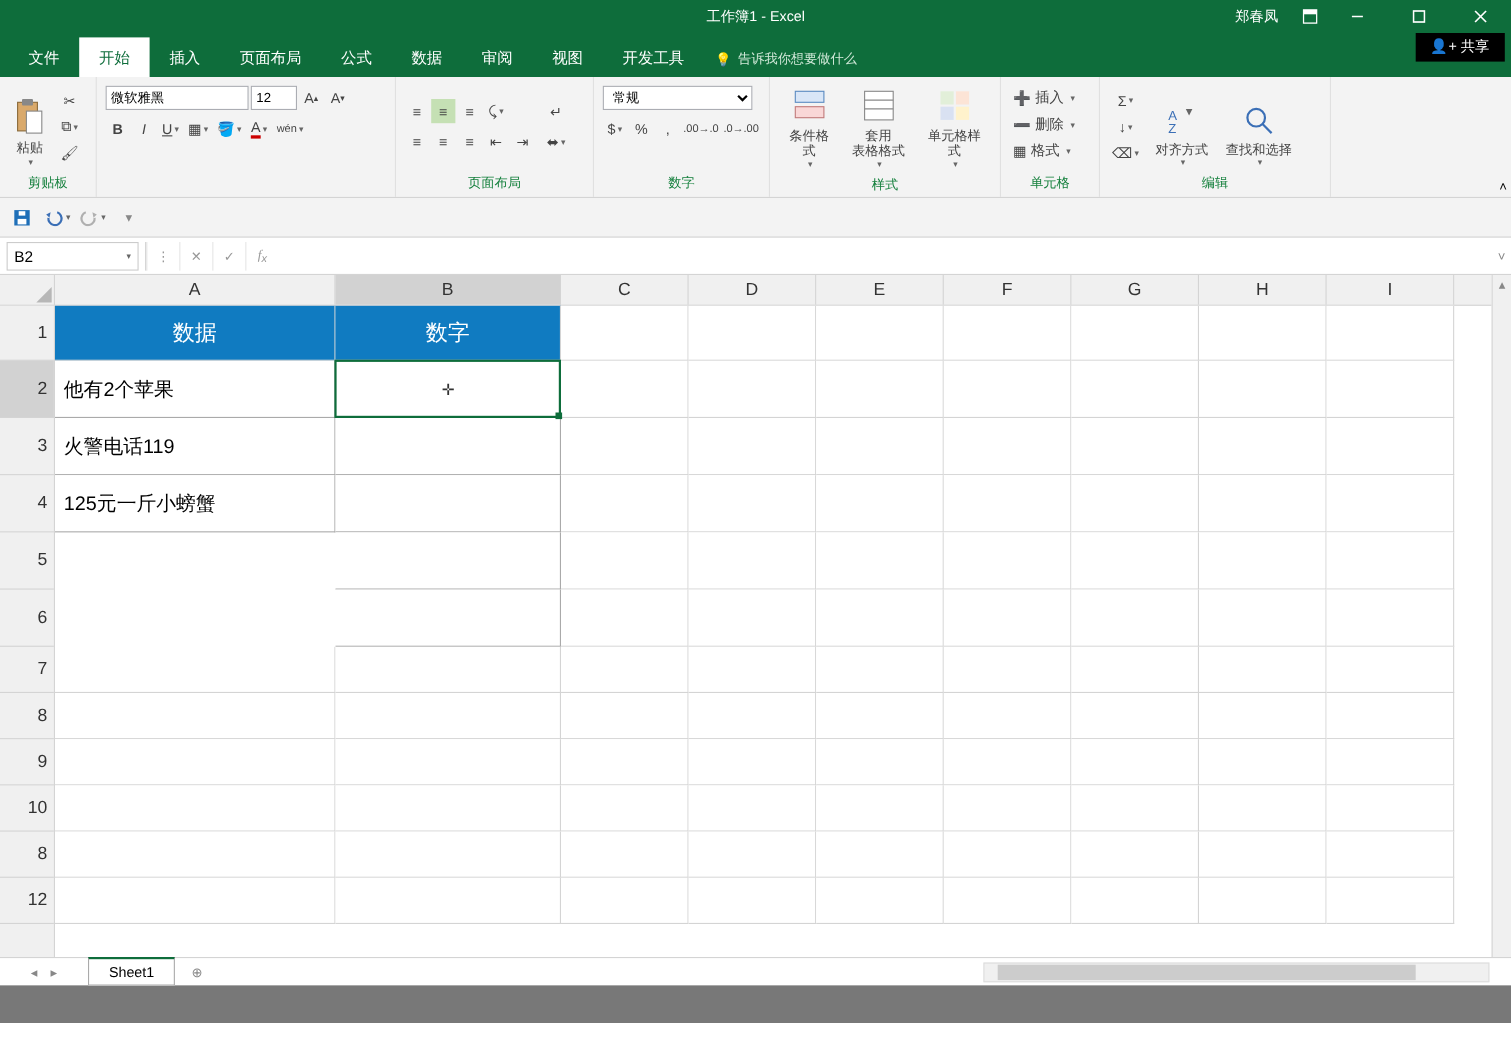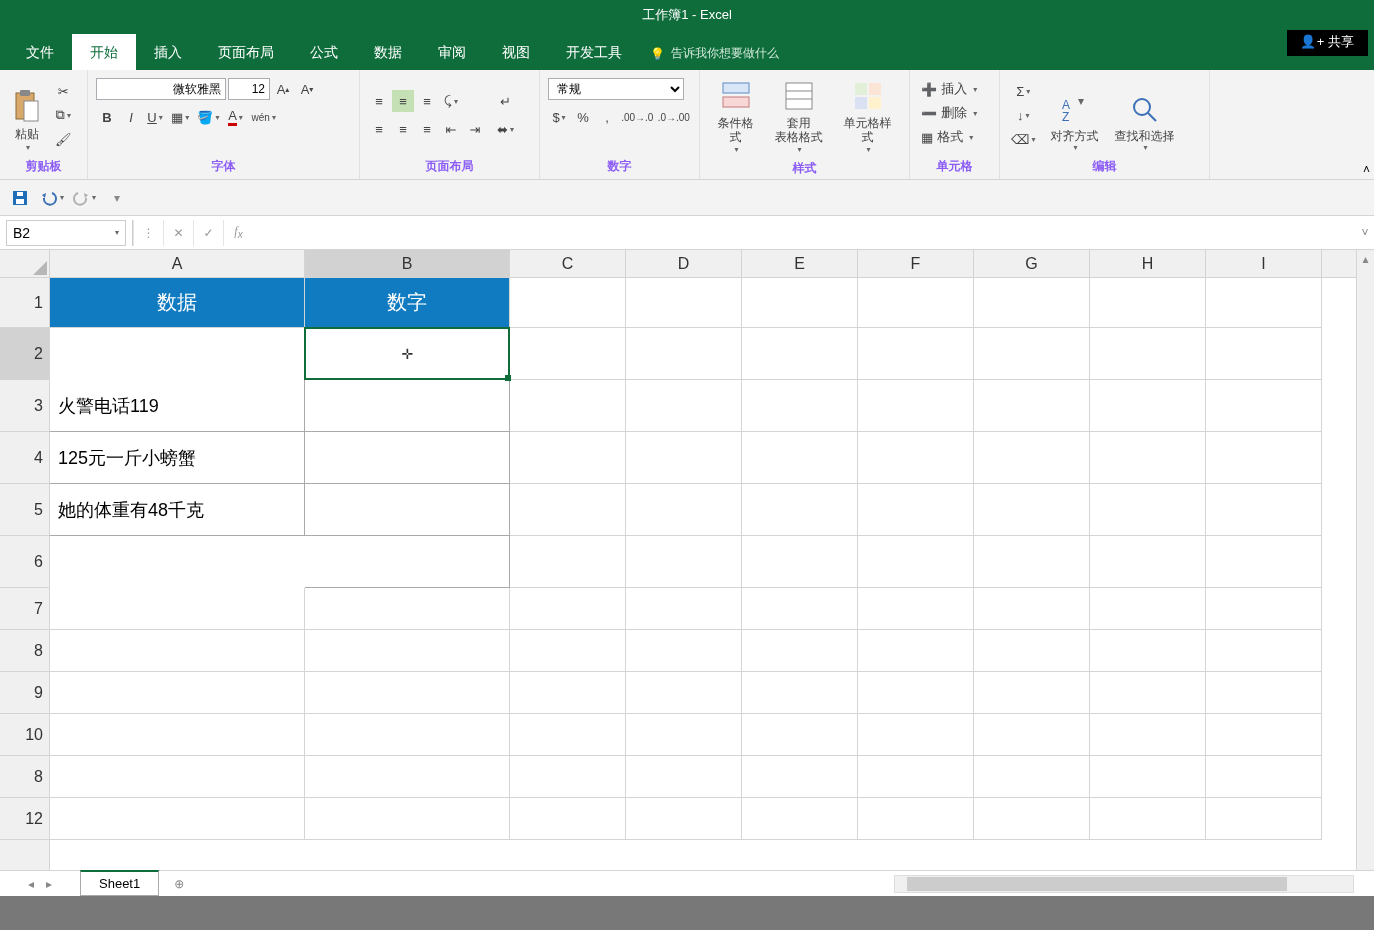--- a/index.html
+++ b/index.html
@@ -16,32 +16,32 @@
 .ribbon-tabs { height: 40px; background: #0e6d3b; display: flex; align-items: flex-end; padding-left: 8px; }
 .ribbon-tab { padding: 10px 18px 8px; color: #fff; font-size: 14px; cursor: pointer; }
 .ribbon-tab.active { background: #fff; color: #0e6d3b; }
 .tell-me { display: flex; align-items: center; color: #d0e8d8; margin-left: 10px; padding: 10px 0 8px; }
 .tell-me .bulb { margin-right: 6px; }
 .share-btn { margin-left: auto; margin-right: 6px; background: #000; color: #fff; padding: 5px 14px; font-size: 13px; align-self: center; margin-bottom: 16px; cursor: pointer; }
 
 
 .ribbon { height: 110px; background: #f3f3f3; border-bottom: 1px solid #d4d4d4; display: flex; position: relative; }
 .group { border-right: 1px solid #e0e0e0; padding: 4px 6px 2px; display: flex; flex-direction: column; position: relative; }
-.group-label { font-size: 12px; text-align: center; color: #8b5cf6; margin-top: auto; padding: 2px 0; position: relative; font-weight: bold; }
+.group-label { font-size: 12px; text-align: center; color: #15803d; margin-top: auto; padding: 2px 0; position: relative; }
 .grp-body { display: flex; gap: 4px; flex: 1; }
 .big-btn { display: flex; flex-direction: column; align-items: center; justify-content: flex-end; padding: 4px 6px; cursor: pointer; min-width: 42px; }
 .big-btn .ico { height: 36px; display: flex; align-items: center; justify-content: center; }
 .big-btn .lbl { font-size: 12px; color: #444; margin-top: 2px; }
 .big-btn .lbl.multi { line-height: 1.2; text-align: center; }
 .small-row { display: flex; gap: 2px; }
 .small-btn { min-width: 22px; height: 22px; display: flex; align-items: center; justify-content: center; cursor: pointer; font-size: 13px; color: #444; padding: 0 3px; }
 .col-stack { display: flex; flex-direction: column; gap: 2px; justify-content: center; }
 .dd-arrow { font-size: 8px; color: #666; margin-left: 2px; }
 select, input.combo { border: 1px solid #abadb3; background: #fff; font-size: 12px; height: 22px; padding: 0 4px; }
-input.combo { width: 130px; text-align: right; }
+input.combo { width: 130px; }
 input.combo.sm { width: 42px; }
 
 
 .qat { height: 36px; background: #f3f3f3; border-bottom: 1px solid #d4d4d4; display: flex; align-items: center; padding-left: 8px; gap: 8px; }
 .qat .qbtn { width: 24px; height: 24px; display: flex; align-items: center; justify-content: center; cursor: pointer; }
 
 
 .formula-row { height: 34px; border-bottom: 1px solid #d4d4d4; display: flex; align-items: center; }
 .name-box { width: 120px; height: 26px; margin: 0 6px; border: 1px solid #ccc; padding: 0 6px; display: flex; align-items: center; justify-content: space-between; font-size: 14px; cursor: text; }
 .fx-btns { display: flex; gap: 0; }
@@ -78,20 +78,45 @@
 
 .status-line { height: 34px; background: #787878; border-top: 1px solid #787878; }
 
 svg { display: block; }
 </style>
 </head>
 <body>
 
 <div class="titlebar">
   <div class="title-center">工作簿1  -  Excel</div>
+  <div class="right-group">
+    <span class="user">郑春凤</span>
+    <span>
+      <svg width="14" height="14" viewBox="0 0 14 14">
+          <rect x="1" y="1" width="12" height="12" fill="none" stroke="#fff" stroke-width="1.2"></rect>
+          <rect x="1" y="1" width="12" height="4" fill="#fff"></rect>
+        </svg>
+    </span>
+    <div class="win-btn">
+      <svg width="12" height="12">
+          <line x1="1" y1="6" x2="11" y2="6" stroke="#fff" stroke-width="1.5"></line>
+        </svg>
+    </div>
+    <div class="win-btn">
+      <svg width="12" height="12">
+          <rect x="1" y="1" width="10" height="10" fill="none" stroke="#fff" stroke-width="1.5"></rect>
+        </svg>
+    </div>
+    <div class="win-btn">
+      <svg width="12" height="12">
+          <line x1="1" y1="1" x2="11" y2="11" stroke="#fff" stroke-width="1.5"></line>
+          <line x1="11" y1="1" x2="1" y2="11" stroke="#fff" stroke-width="1.5"></line>
+        </svg>
+    </div>
+  </div>
 </div>
 
 <div class="ribbon-tabs">
   <div class="ribbon-tab">文件</div>
   <div class="ribbon-tab active">开始</div>
   <div class="ribbon-tab">插入</div>
   <div class="ribbon-tab">页面布局</div>
   <div class="ribbon-tab">公式</div>
   <div class="ribbon-tab">数据</div>
   <div class="ribbon-tab">审阅</div>
@@ -168,21 +193,20 @@
         <div class="small-btn">
             <span style="border-bottom:3px solid #c00">A</span>
             <span class="dd-arrow">▾</span>
           </div>
         <div class="small-btn">
             <span style="font-size:10px">wén</span>
             <span class="dd-arrow">▾</span>
           </div>
       </div>
     </div>
-    <div class="group-label">字体</div>
   </div>
 
   <div class="group" style="width:180px">
     <div class="grp-body">
       <div class="col-stack" style="gap:6px;padding:4px 2px">
         <div class="small-row">
           <div class="small-btn">≡</div>
           <div class="small-btn" style="background:#c5e0b4">≡</div>
           <div class="small-btn">≡</div>
           <div class="small-btn">⤹<span class="dd-arrow">▾</span></div>
@@ -404,26 +428,26 @@
       <div class="row-h" style="height: 42px;">7</div>
       <div class="row-h" style="height: 42px;">8</div>
       <div class="row-h" style="height: 42px;">9</div>
       <div class="row-h" style="height: 42px;">10</div>
       <div class="row-h" style="height: 42px;">8</div>
       <div class="row-h" style="height: 42px;">12</div>
     </div>
   <div class="cells" id="cells">
       <div class="cell hdr" style="left: 0px; top: 0px; width: 255px; height: 50px;">数据</div>
       <div class="cell hdr" style="left: 255px; top: 0px; width: 205px; height: 50px;">数字</div>
+      <div class="cell data-range" style="left: 0px; top: 50px; width: 255px; height: 52px;">他有2个苹果</div>
       <div class="cell data-range" style="left: 255px; top: 50px; width: 205px; height: 52px;"></div>
       <div class="cell data-range" style="left: 0px; top: 102px; width: 255px; height: 52px;">火警电话119</div>
       <div class="cell data-range" style="left: 255px; top: 102px; width: 205px; height: 52px;"></div>
       <div class="cell data-range" style="left: 0px; top: 154px; width: 255px; height: 52px;">125元一斤小螃蟹</div>
       <div class="cell data-range" style="left: 255px; top: 154px; width: 205px; height: 52px;"></div>
-      <div class="cell data-range" style="left: 0px; top: 206px; width: 255px; height: 52px;">她的体重有48千克</div>
       <div class="cell data-range" style="left: 255px; top: 206px; width: 205px; height: 52px;"></div>
       <div class="cell data-range" style="left: 255px; top: 258px; width: 205px; height: 52px;"></div>
       <div class="cell" style="left: 460px; top: 0px; width: 116px; height: 50px;"></div>
       <div class="cell" style="left: 460px; top: 50px; width: 116px; height: 52px;"></div>
       <div class="cell" style="left: 460px; top: 102px; width: 116px; height: 52px;"></div>
       <div class="cell" style="left: 460px; top: 154px; width: 116px; height: 52px;"></div>
       <div class="cell" style="left: 460px; top: 206px; width: 116px; height: 52px;"></div>
       <div class="cell" style="left: 460px; top: 258px; width: 116px; height: 52px;"></div>
       <div class="cell" style="left: 460px; top: 310px; width: 116px; height: 42px;"></div>
       <div class="cell" style="left: 460px; top: 352px; width: 116px; height: 42px;"></div>

